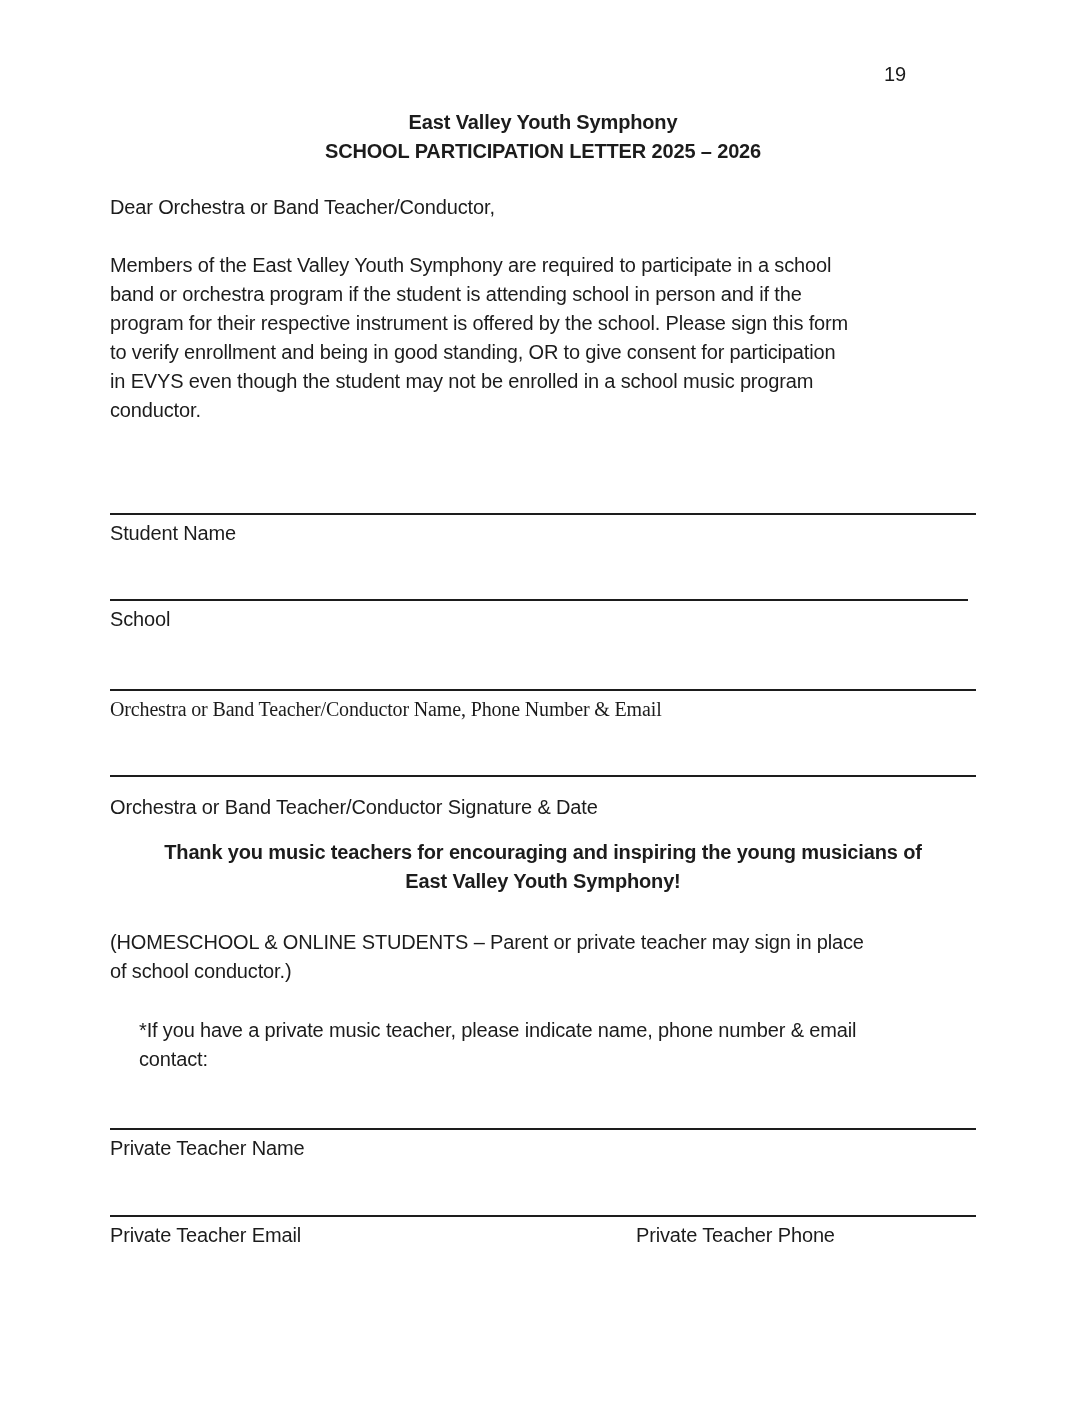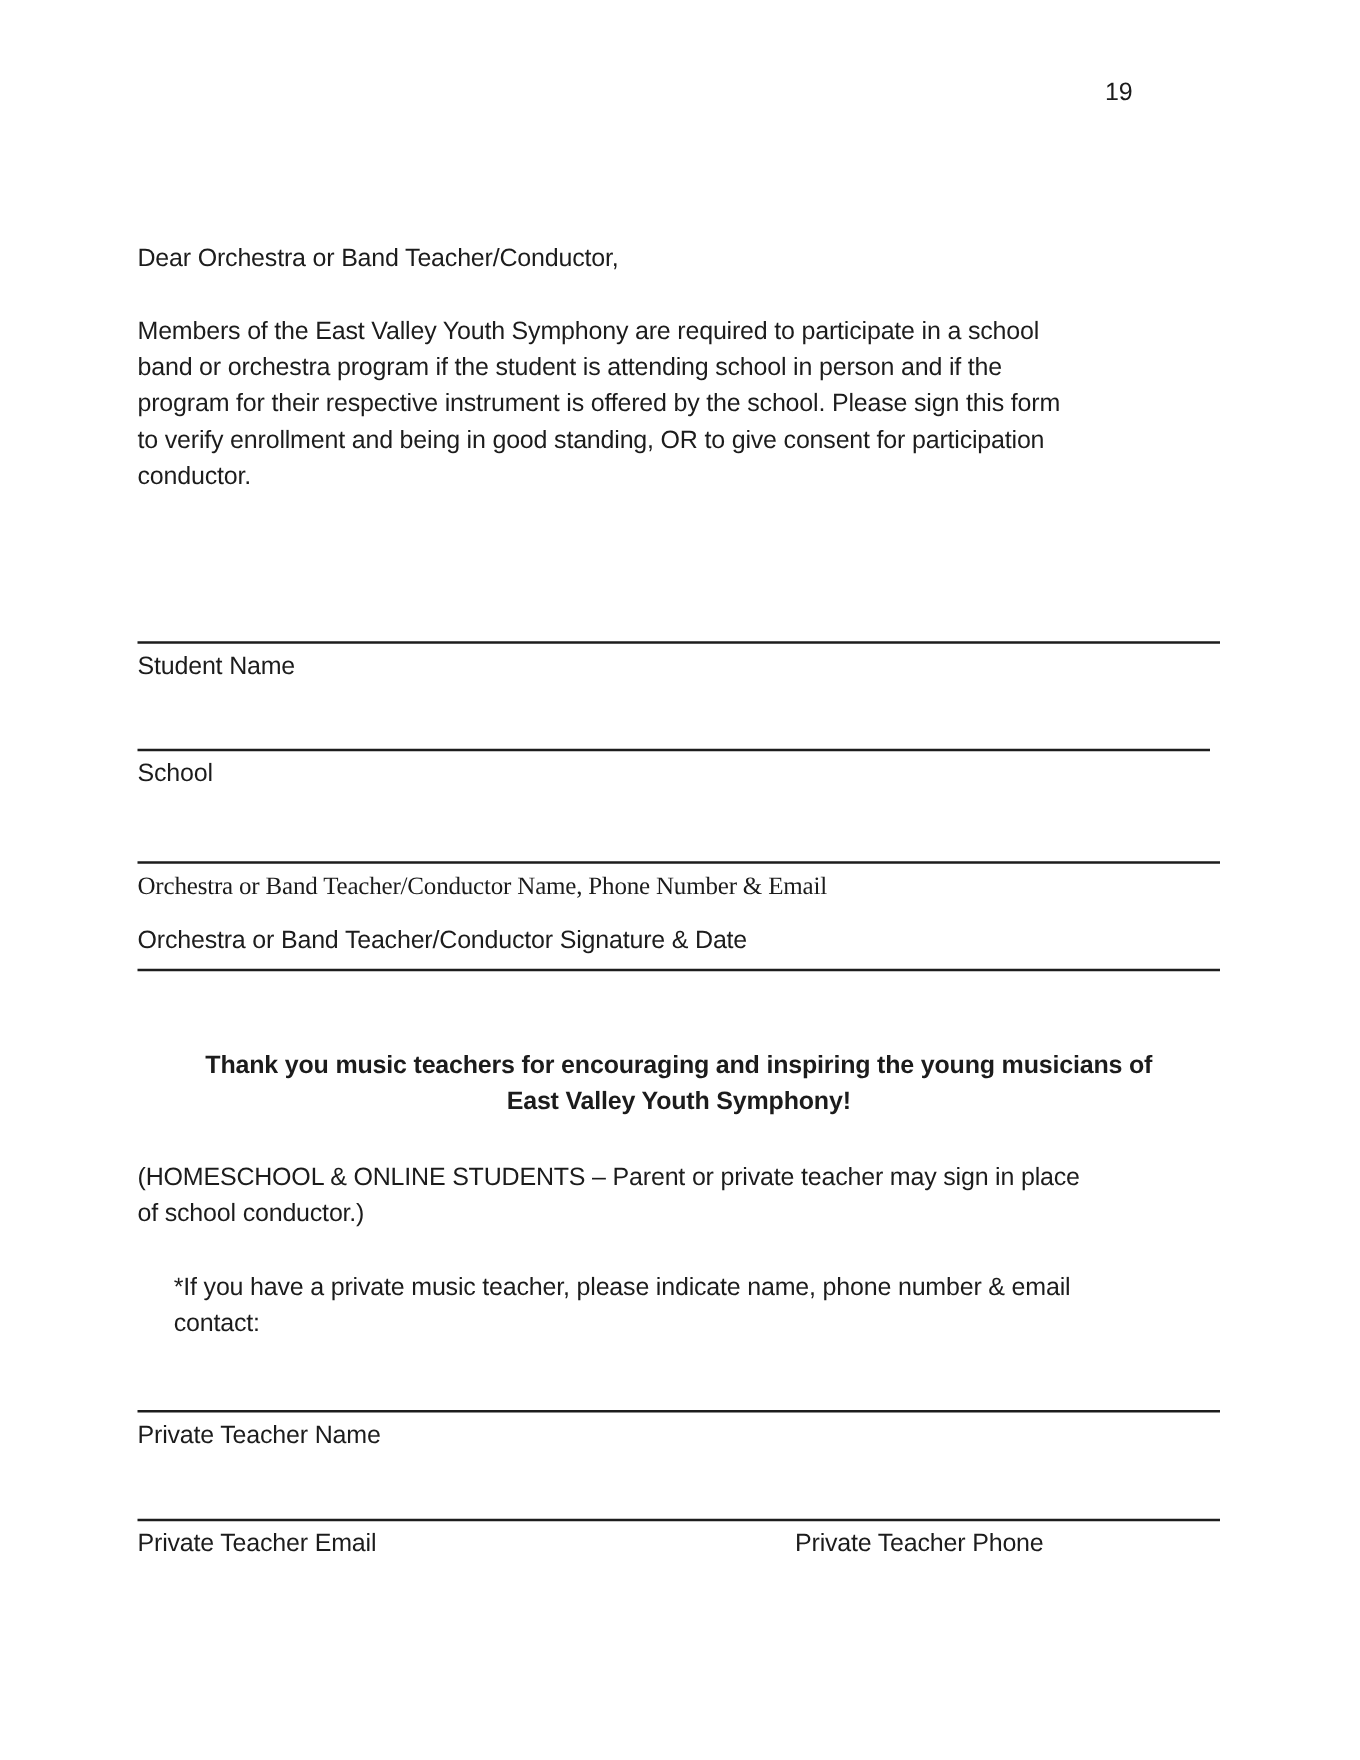--- a/index.html
+++ b/index.html
@@ -31,42 +31,47 @@
   .field-label { position: absolute; left: 110px; }
   .page-number { position: absolute; }
 </style>
 </head>
 <body>
 
 <div class="page">
 
   <div class="page-number" style="left:884px; top:60px;">19</div>
 
+  <div class="abs content center bold" style="top:108px;">
+    <div>East Valley Youth Symphony</div>
+    <div>SCHOOL PARTICIPATION LETTER 2025 – 2026</div>
+  </div>
 
   <div class="abs content" style="top:193px;">Dear Orchestra or Band Teacher/Conductor,</div>
 
   <div class="abs content" style="top:251px;">
     <div>Members of the East Valley Youth Symphony are required to participate in a school</div>
     <div>band or orchestra program if the student is attending school in person and if the</div>
     <div>program for their respective instrument is offered by the school. Please sign this form</div>
     <div>to verify enrollment and being in good standing, OR to give consent for participation</div>
+    <div>in EVYS even though the student may not be enrolled in a school music program</div>
     <div>conductor.</div>
   </div>
 
   <div class="field-line" style="top:513px;"></div>
   <div class="field-label" style="top:519px;">Student Name</div>
 
   <div class="field-line" style="top:599px; width:858px;"></div>
   <div class="field-label" style="top:605px;">School</div>
 
   <div class="field-line" style="top:689px;"></div>
   <div class="field-label" style="top:695px;font-family:Liberation Serif, serif;">Orchestra or Band Teacher/Conductor Name, Phone Number &amp; Email</div>
 
   <div class="field-line" style="top:775px;"></div>
-  <div class="field-label" style="top:738px;text-align:right;">Orchestra or Band Teacher/Conductor Signature &amp; Date</div>
+  <div class="field-label" style="top:793px;text-align:right;">Orchestra or Band Teacher/Conductor Signature &amp; Date</div>
 
   <div class="abs content center bold" style="top:838px;">
     <div>Thank you music teachers for encouraging and inspiring the young musicians of</div>
     <div>East Valley Youth Symphony!</div>
   </div>
 
   <div class="abs content" style="top:928px;">
     <div>(HOMESCHOOL &amp; ONLINE STUDENTS – Parent or private teacher may sign in place</div>
     <div>of school conductor.)</div>
   </div>

